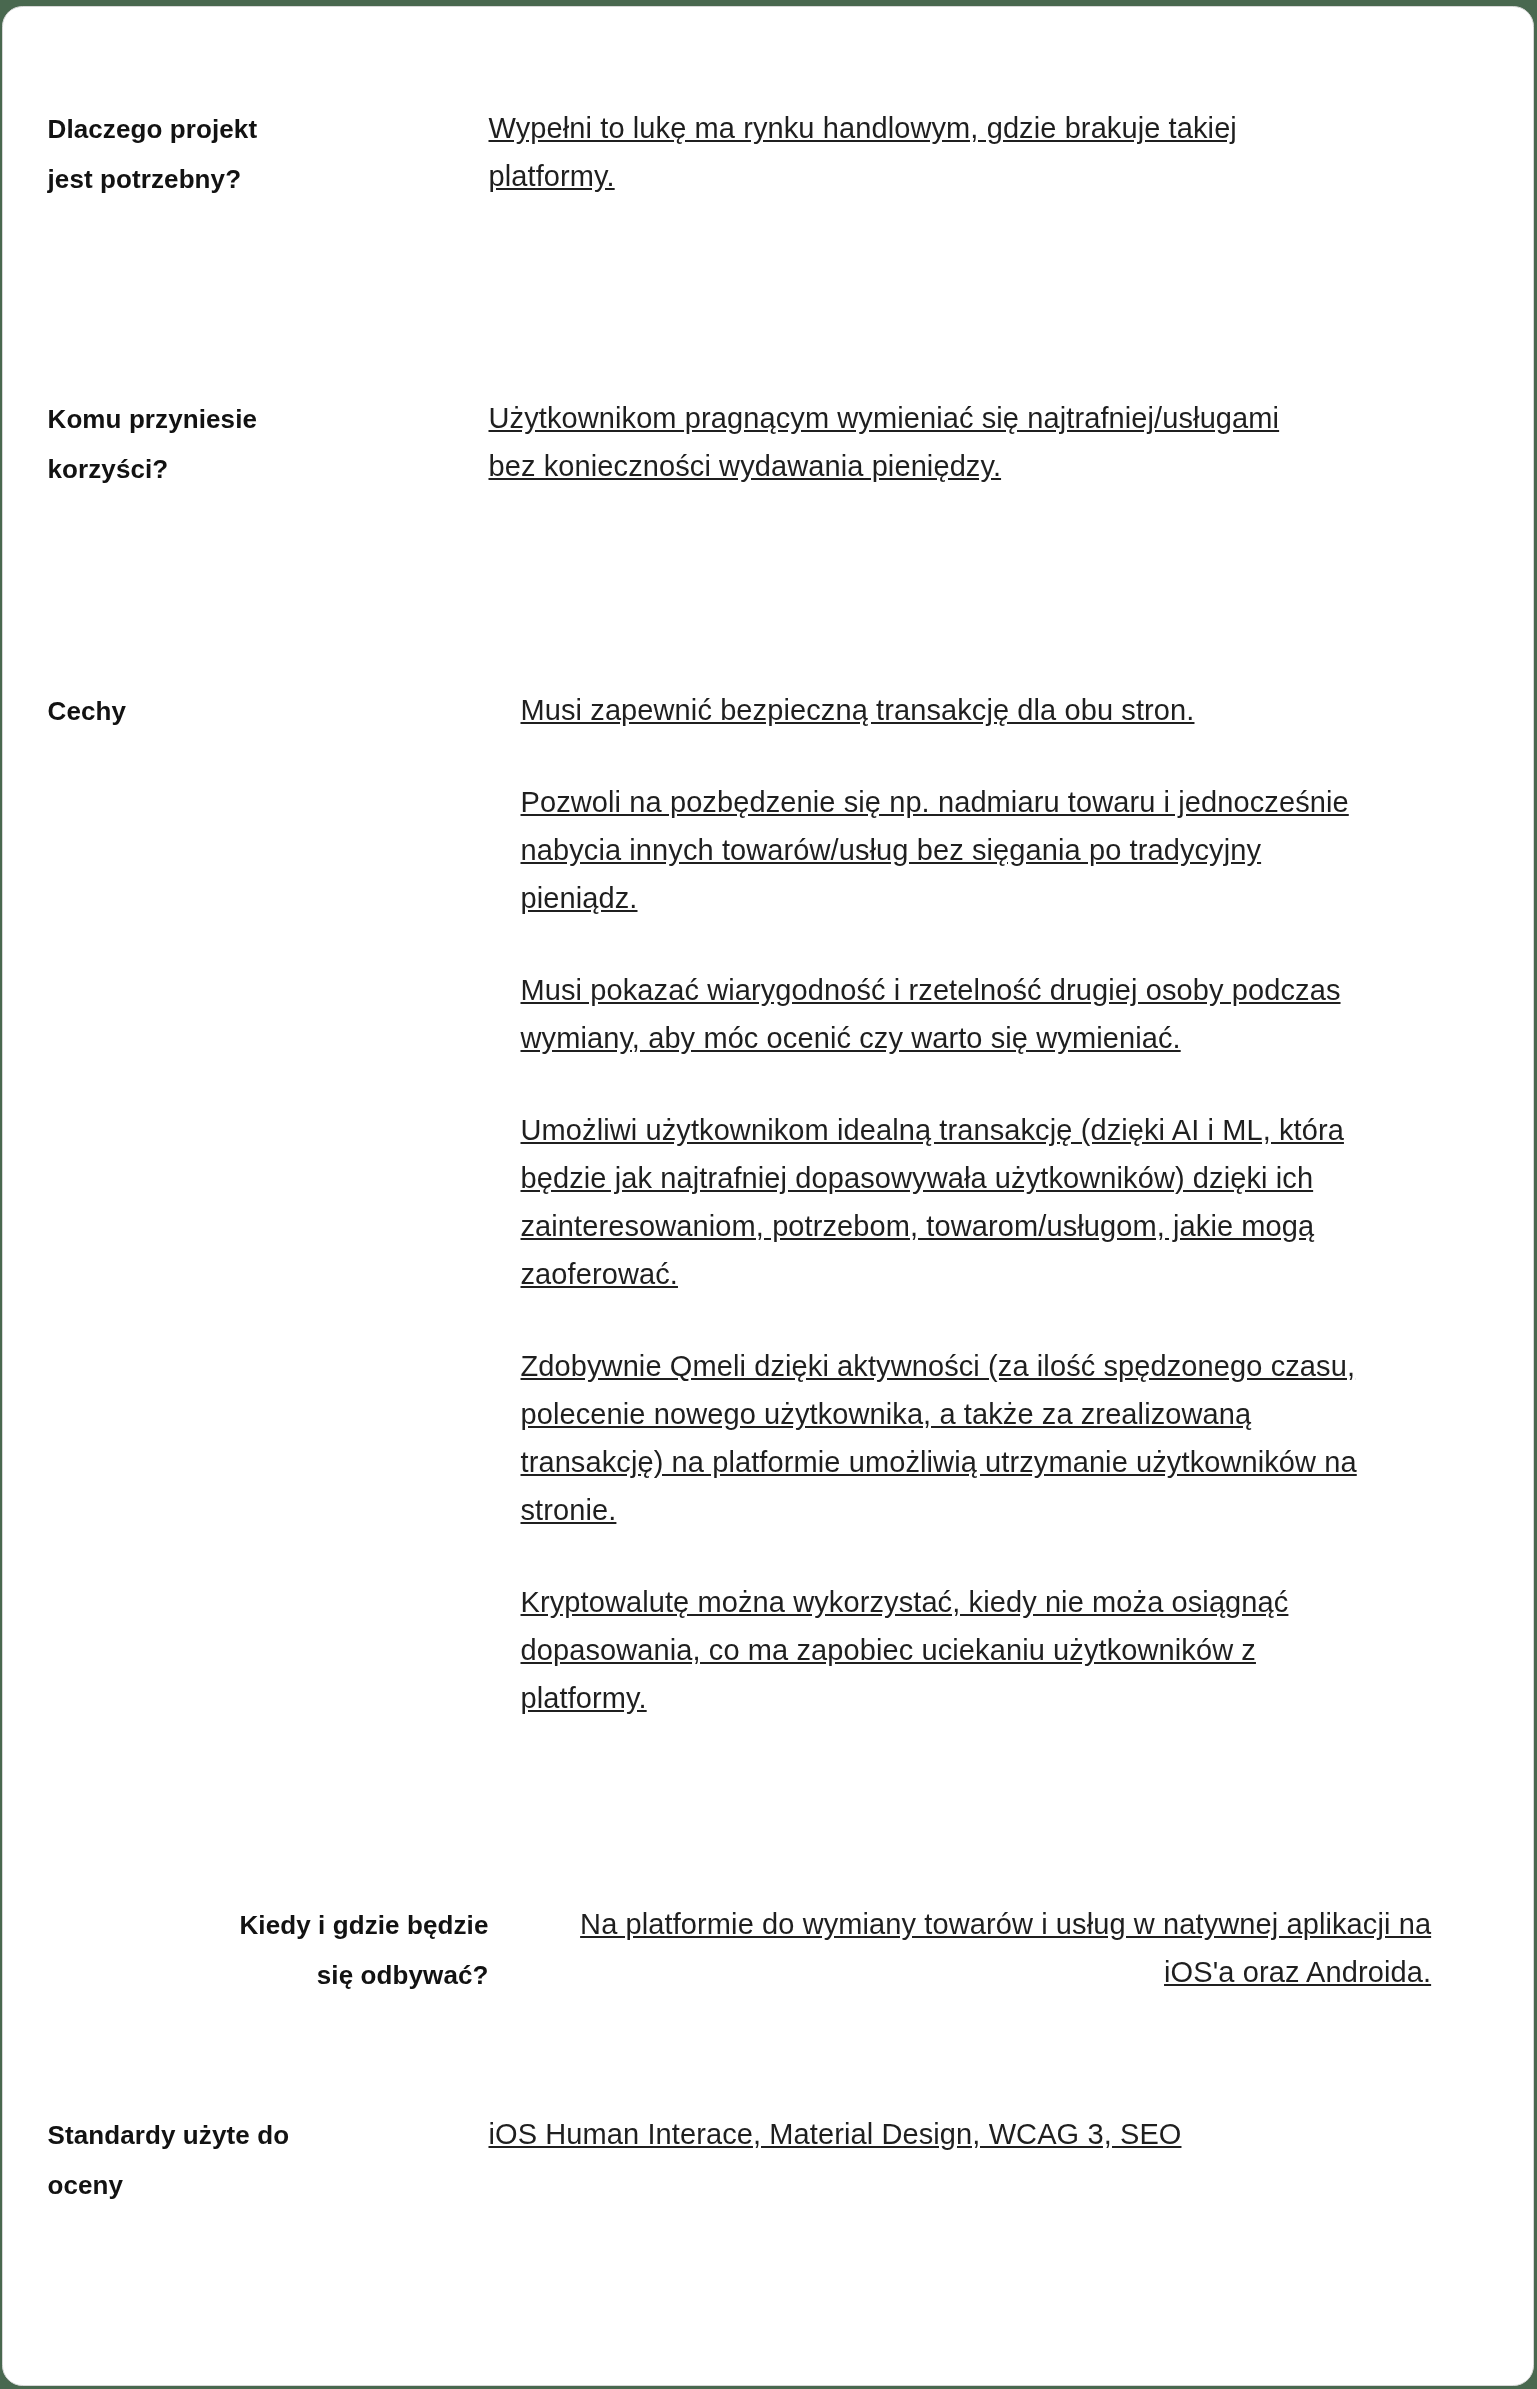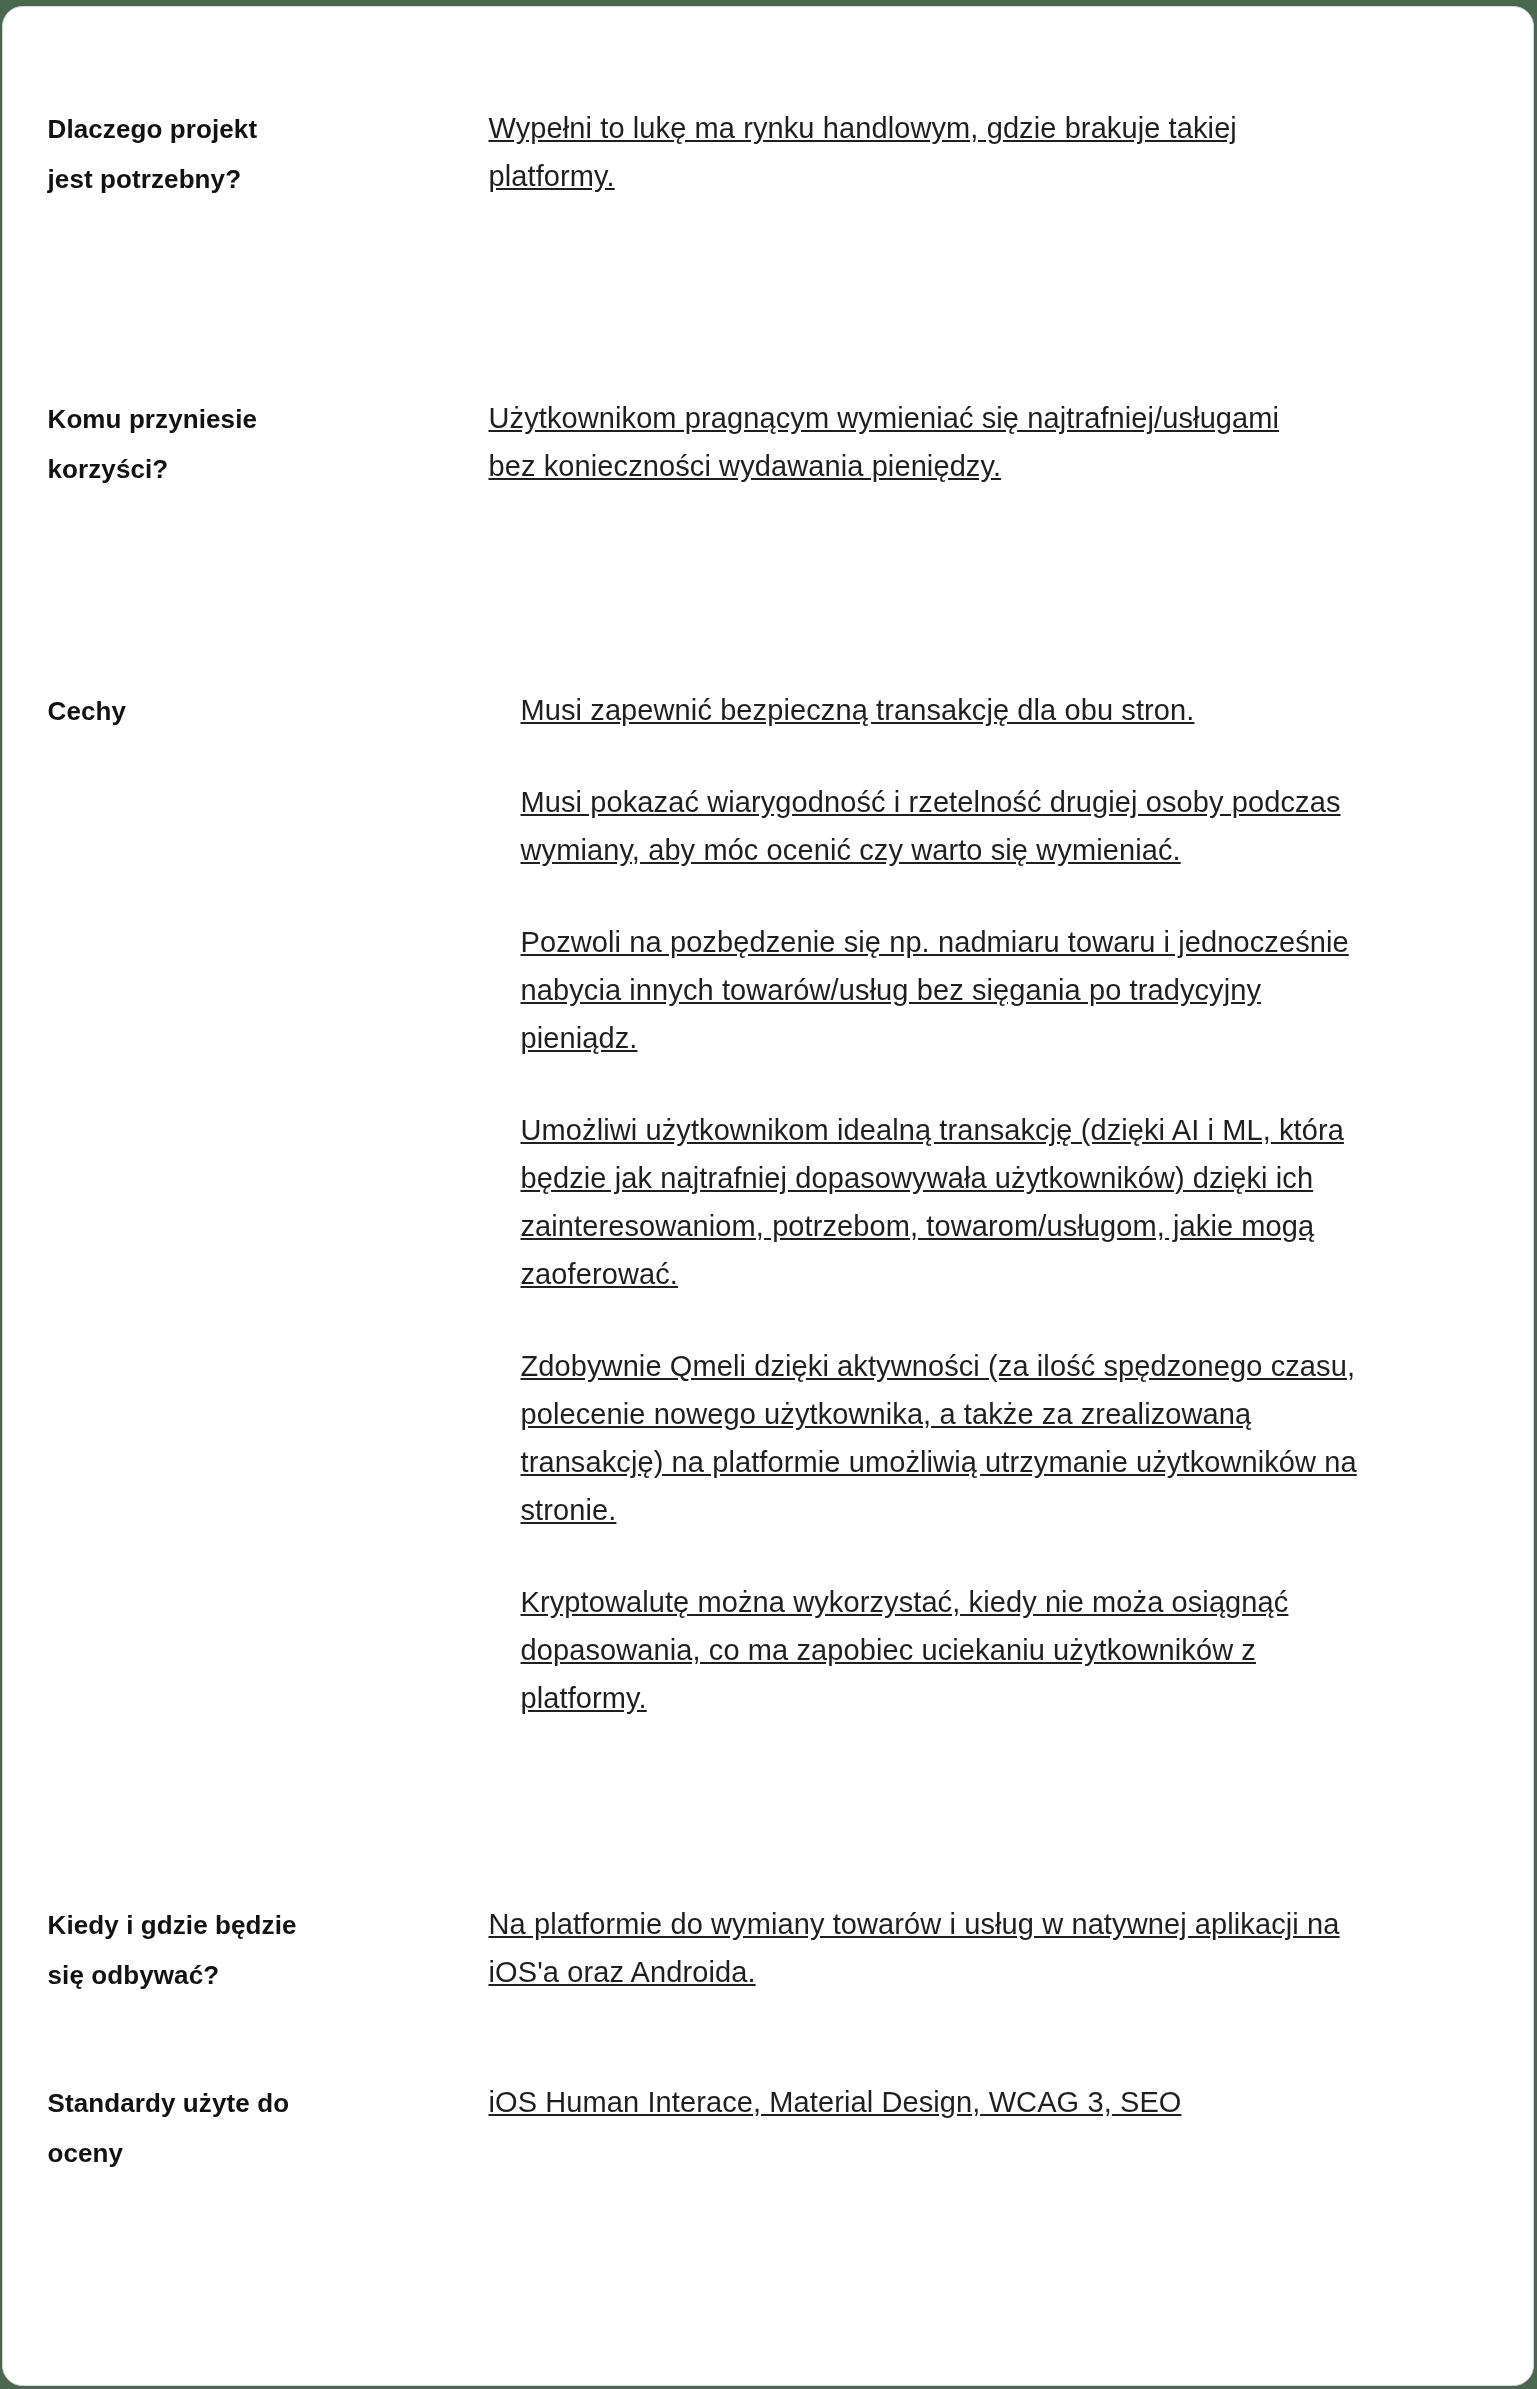--- a/index.html
+++ b/index.html
@@ -30,21 +30,21 @@
     padding: 97px 102px 88px 45px;
   }
   .row {
     display: grid;
     grid-template-columns: 441px 1fr;
     align-items: start;
   }
   .row-1 { margin-bottom: 190px; }
   .row-2 { margin-bottom: 192px; }
   .row-3 { margin-bottom: 178px; gap: 32px; }
-  .row-4 { margin-bottom: 78px; }
+  .row-4 { margin-bottom: 110px; text-align: right; }
   .row-5 { margin-bottom: 0; }
   .label {
     margin: 0;
     font-size: 26px;
     line-height: 50px;
     font-weight: 700;
     color: #121212;
     letter-spacing: 0.1px;
   }
   .content {
@@ -83,25 +83,25 @@
       <div class="content">
         <p class="para multiline">Użytkownikom pragnącym wymieniać się najtrafniej/usługami
 bez konieczności wydawania pieniędzy.</p>
       </div>
     </section>
 
     <section class="row row-3">
       <h2 class="label multiline">Cechy</h2>
       <div class="content">
         <p class="para multiline">Musi zapewnić bezpieczną transakcję dla obu stron.</p>
-        <p class="para multiline">Musi pokazać wiarygodność i rzetelność drugiej osoby podczas
-wymiany, aby móc ocenić czy warto się wymieniać.</p>
         <p class="para multiline">Pozwoli na pozbędzenie się np. nadmiaru towaru i jednocześnie
 nabycia innych towarów/usług bez sięgania po tradycyjny
 pieniądz.</p>
+        <p class="para multiline">Musi pokazać wiarygodność i rzetelność drugiej osoby podczas
+wymiany, aby móc ocenić czy warto się wymieniać.</p>
         <p class="para multiline">Umożliwi użytkownikom idealną transakcję (dzięki AI i ML, która
 będzie jak najtrafniej dopasowywała użytkowników) dzięki ich
 zainteresowaniom, potrzebom, towarom/usługom, jakie mogą
 zaoferować.</p>
         <p class="para multiline">Zdobywnie Qmeli dzięki aktywności (za ilość spędzonego czasu,
 polecenie nowego użytkownika, a także za zrealizowaną
 transakcję) na platformie umożliwią utrzymanie użytkowników na
 stronie.</p>
         <p class="para multiline">Kryptowalutę można wykorzystać, kiedy nie moża osiągnąć
 dopasowania, co ma zapobiec uciekaniu użytkowników z

